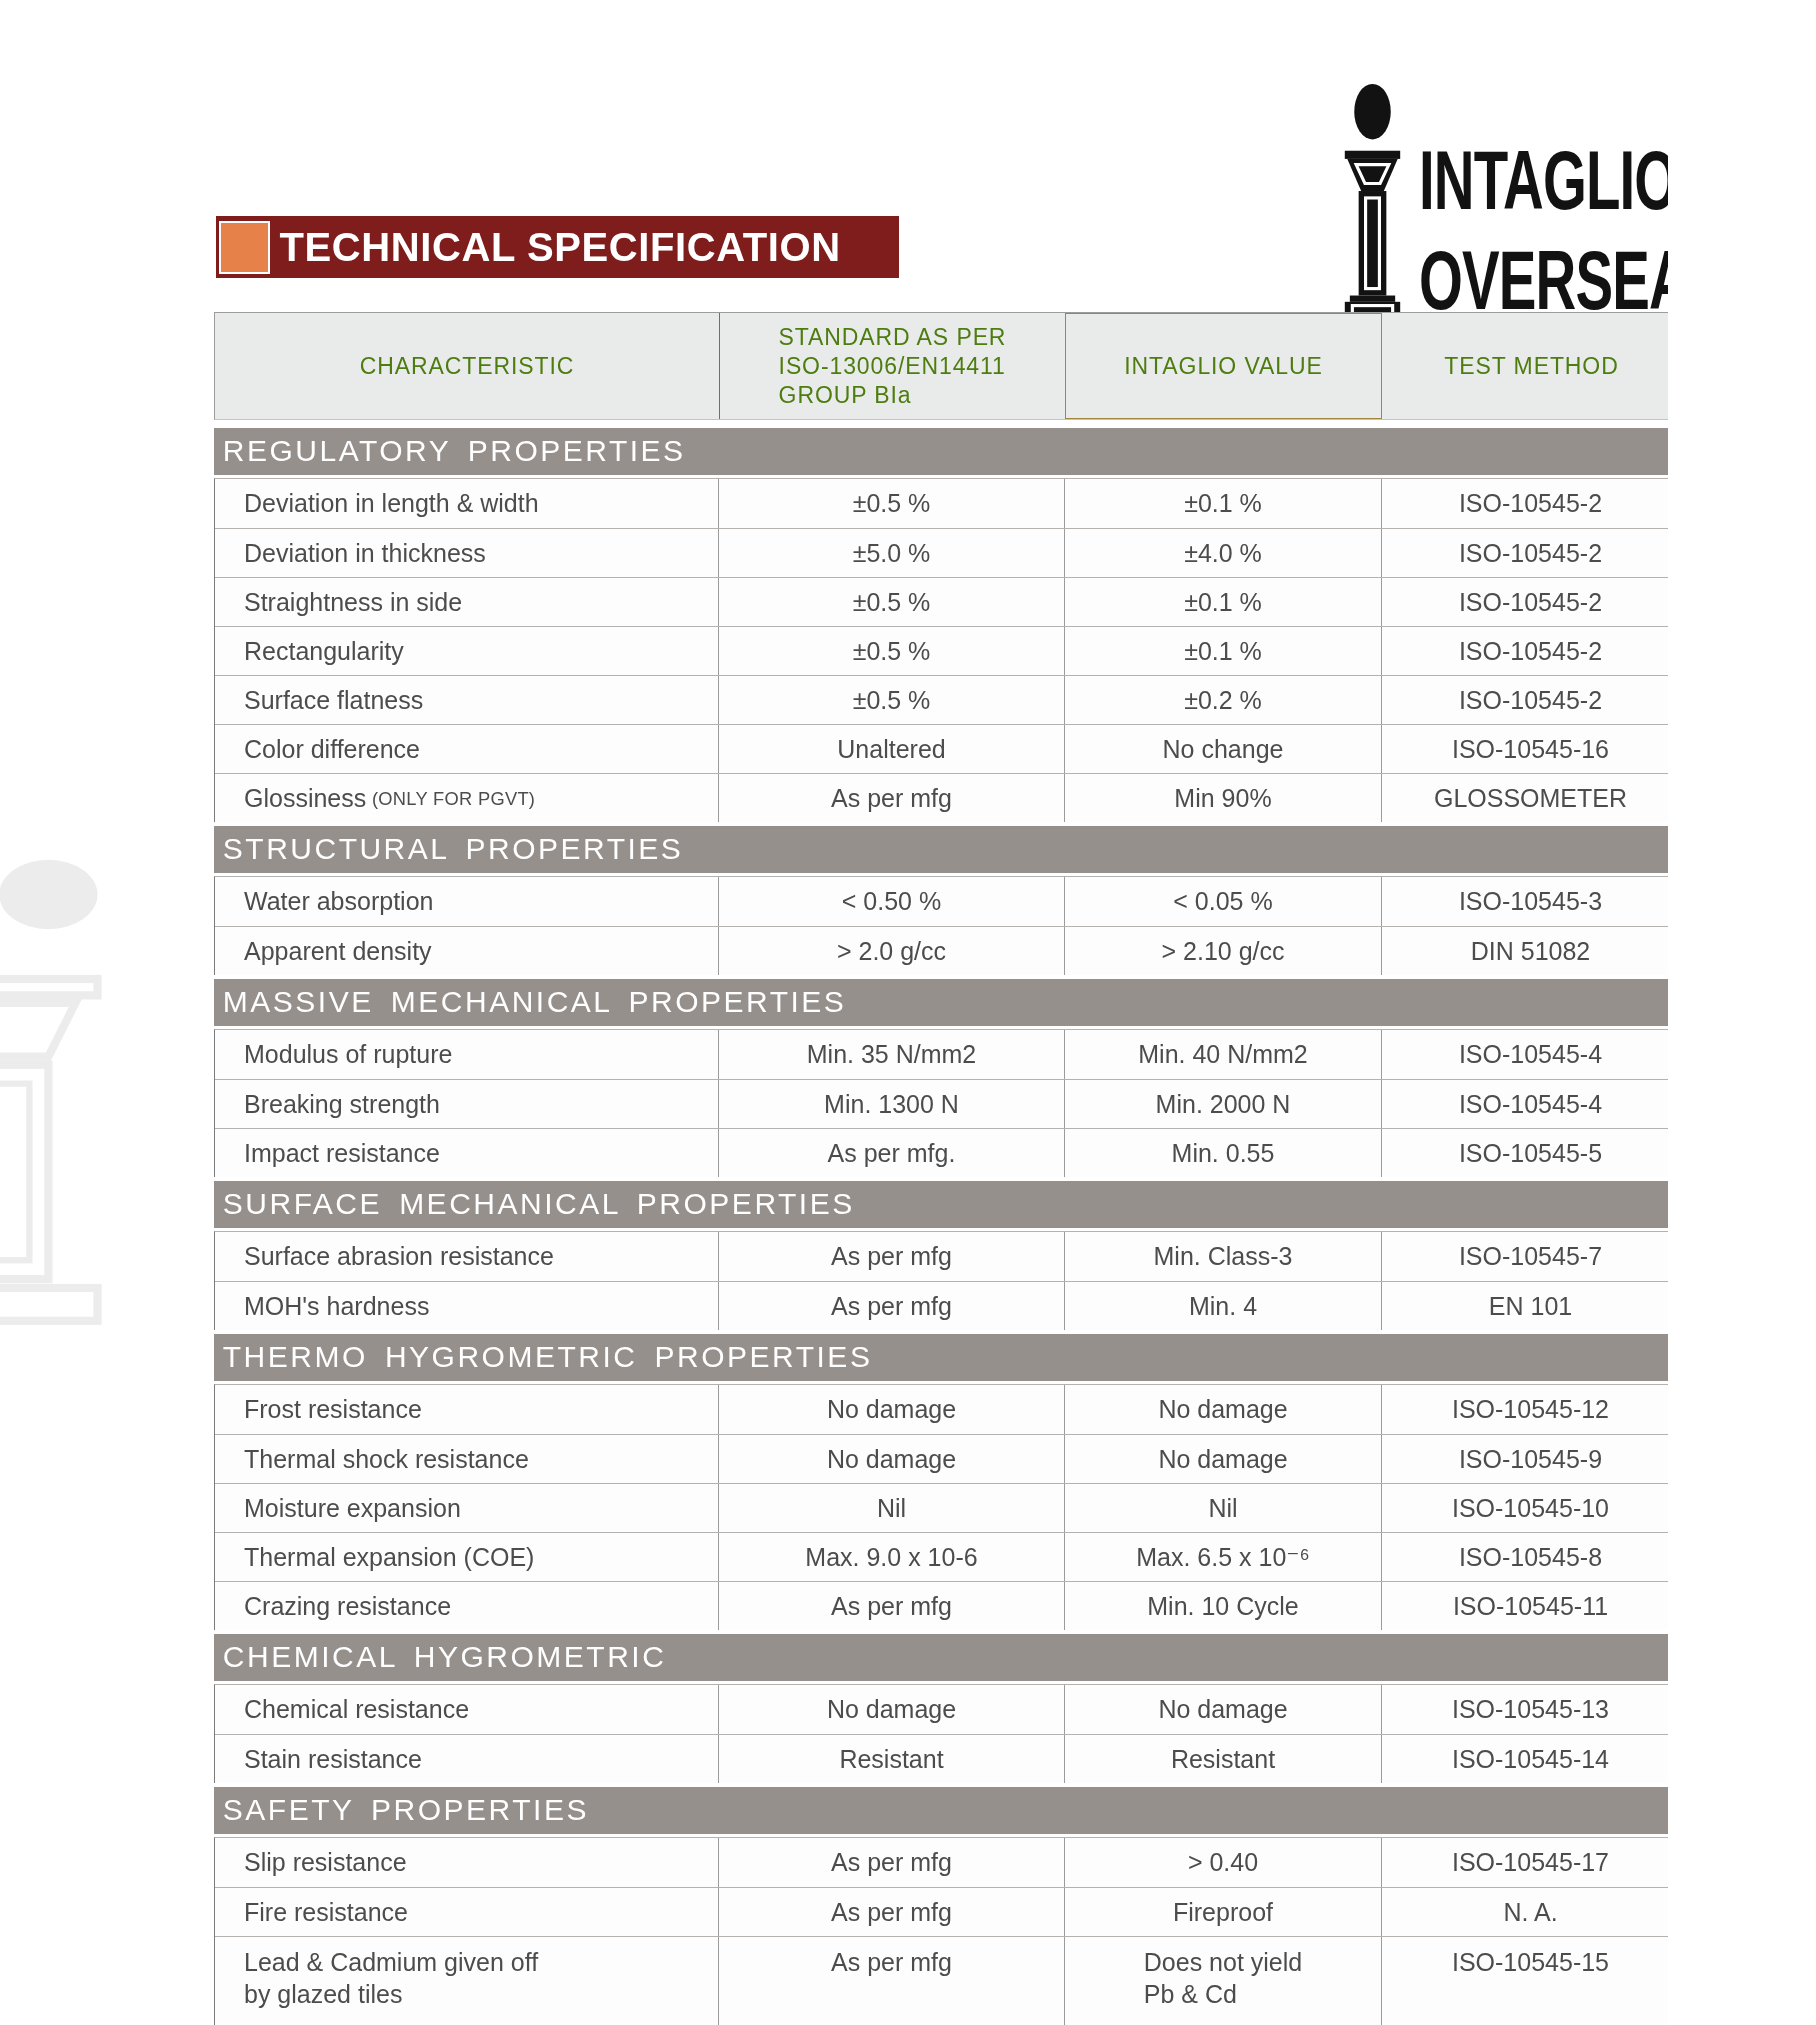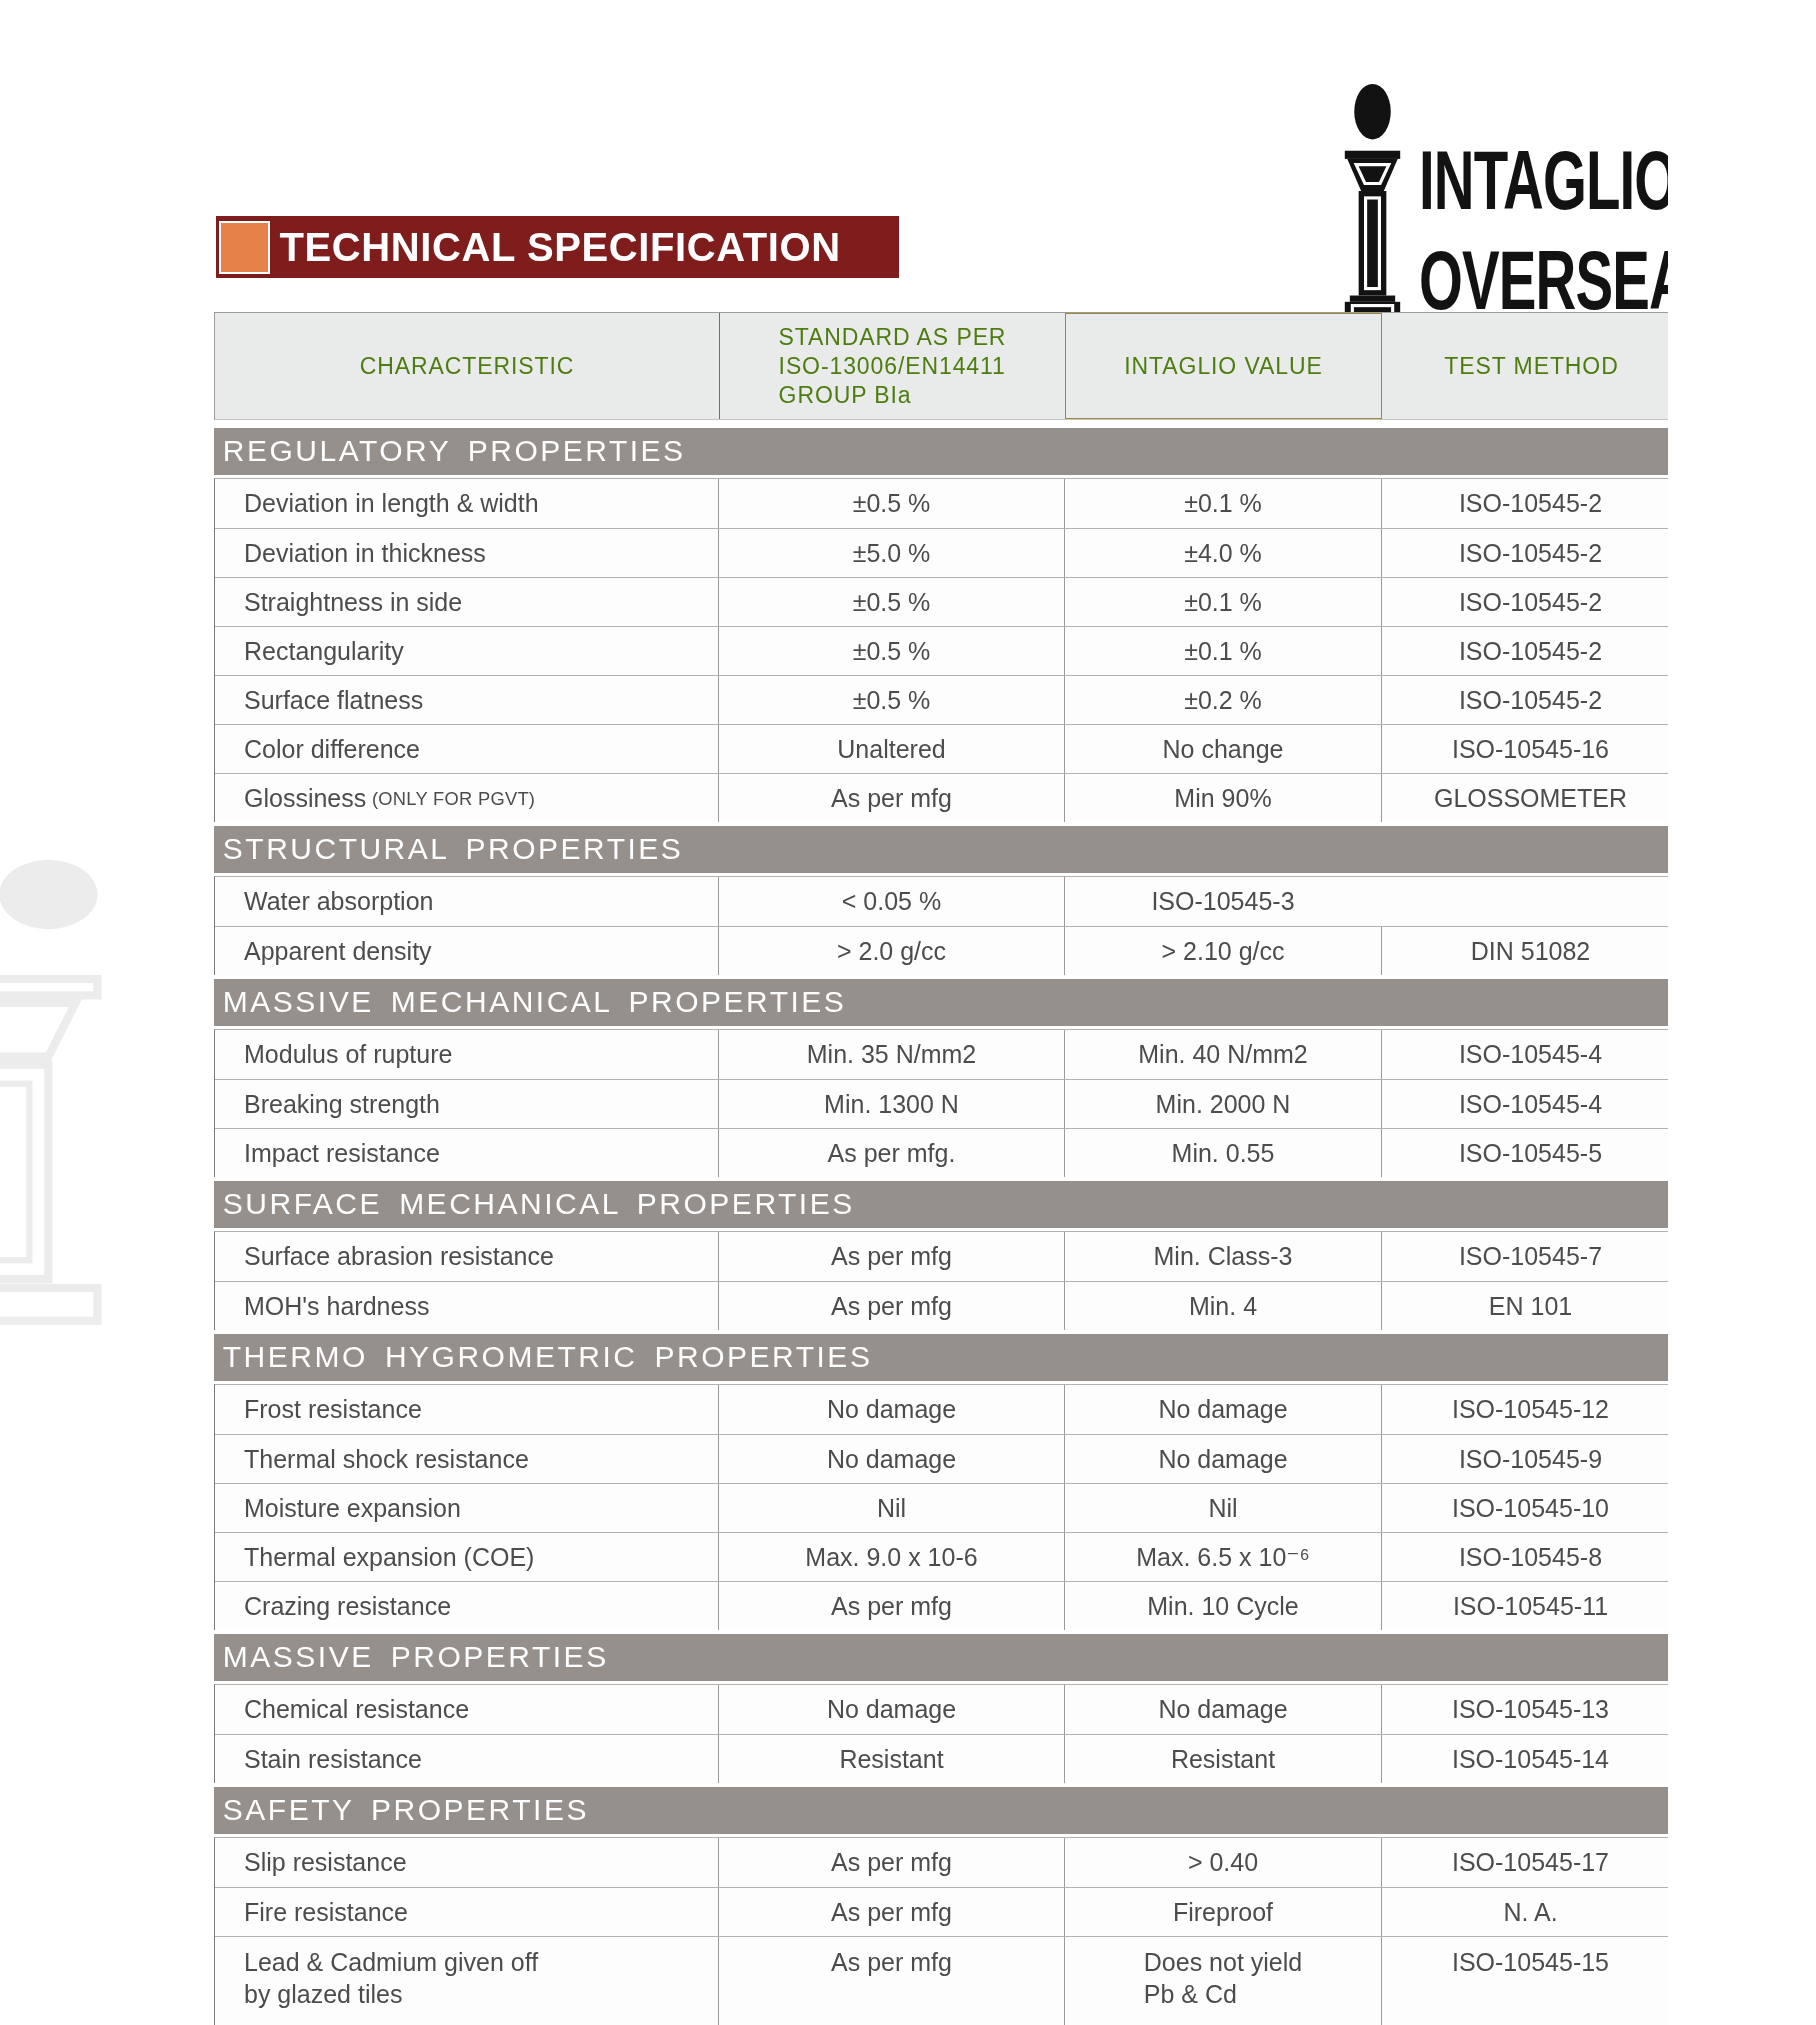--- a/index.html
+++ b/index.html
@@ -197,20 +197,21 @@
 </div>
   <div class="section-bar">
     <span class="section-label">STRUCTURAL PROPERTIES</span>
   </div>
 <div class="rows">
   <div class="row">
     <div class="cell c1">
       <span class="char">Water absorption</span>
       
     </div>
+    <div class="cell c2">&lt; 0.50 %</div>
     <div class="cell c3">&lt; 0.05 %</div>
     <div class="cell c4">ISO-10545-3</div>
   </div>
 
   <div class="row">
     <div class="cell c1">
       <span class="char">Apparent density</span>
       
     </div>
     <div class="cell c2">&gt; 2.0 g/cc</div>
@@ -324,21 +325,21 @@
     <div class="cell c1">
       <span class="char">Crazing resistance</span>
       
     </div>
     <div class="cell c2">As per mfg</div>
     <div class="cell c3">Min. 10 Cycle</div>
     <div class="cell c4">ISO-10545-11</div>
   </div>
 </div>
   <div class="section-bar">
-    <span class="section-label">MASSIVE PROPERTIES</span>
+    <span class="section-label">CHEMICAL HYGROMETRIC</span>
   </div>
 <div class="rows">
   <div class="row">
     <div class="cell c1">
       <span class="char">Chemical resistance</span>
       
     </div>
     <div class="cell c2">No damage</div>
     <div class="cell c3">No damage</div>
     <div class="cell c4">ISO-10545-13</div>

